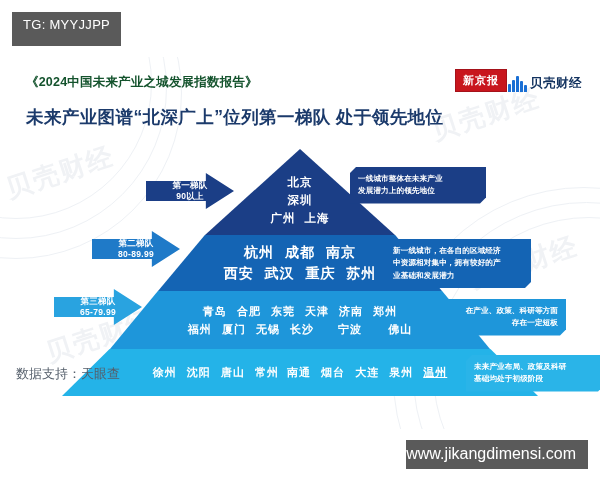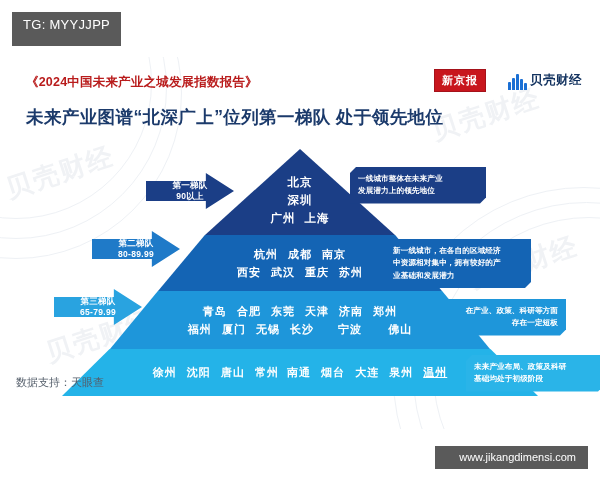--- a/index.html
+++ b/index.html
@@ -28,24 +28,24 @@
   
   .swirl{position:absolute;border:1px solid #eef1f5;border-radius:50%;}
   .wm{
     position:absolute;color:#f0f2f5;font-weight:bold;
     font-size:26px;letter-spacing:2px;white-space:nowrap;
     transform:rotate(-18deg);user-select:none;
   }
 
   .report-title{
     position:absolute;left:26px;top:17px;
-    font-size:12.5px;color:#b91c1c;font-weight:bold;
+    font-size:12.5px;color:#14532d;font-weight:bold;
     letter-spacing:.2px;white-space:nowrap;
   }
-  .brandbar{position:absolute;right:18px;top:12px;display:flex;align-items:center;gap:22px;}
+  .brandbar{position:absolute;right:18px;top:12px;display:flex;align-items:flex-end;gap:1px;}
   .brand-xjb{
     background:#c8161d;color:#fff;font-weight:bold;font-size:11px;
     padding:3px 7px;letter-spacing:1px;border:1px solid #a5121a;
   }
   .brand-bk{display:flex;align-items:center;gap:4px;}
   .bk-mark{width:18px;height:18px;position:relative;}
   .bk-mark i{
     position:absolute;bottom:0;width:3px;background:#1a6fd4;border-radius:1px 1px 0 0;display:block;
   }
   .bk-text{font-size:12.5px;font-weight:bold;color:#12325f;letter-spacing:.5px;}
@@ -78,29 +78,29 @@
 
   
   .callout{
     position:absolute;color:#ffffff;font-weight:bold;
     font-size:7.6px;line-height:1.62;padding:6px 8px;
     letter-spacing:.1px;
   }
   .callout div{white-space:nowrap;}
 
   .datasrc{
-    position:absolute;left:16px;top:318px;
-    font-size:11px;color:#555f6b;white-space:nowrap;
+    position:absolute;left:16px;top:308px;
+    font-size:13px;color:#555f6b;white-space:nowrap;
   }
 
   
   .footer-wm{
     position:absolute;right:12px;bottom:11px;
-    background:#5a5a5a;color:#ffffff;font-size:11px;
-    padding:5px 12px 6px 24px;white-space:nowrap;
+    background:#5a5a5a;color:#ffffff;font-size:16px;
+    padding:5px 12px 6px 0;white-space:nowrap;
   }
 </style>
 </head>
 <body>
 
 <div class="stage">
 
   <div class="tg-tag">TG: MYYJJPP</div>
 
   <div class="poster">
@@ -145,21 +145,21 @@
           <div class="row">深圳</div>
           <div class="row">
             <span>广州</span>
             <span style="margin-left:5px;">上海</span>
           </div>
         </div>
       </div>
 
       <div class="band" style="left:158px;top:86px;width:284px;height:56px;">
         <div class="clip" style="background:#1464b4;clip-path:polygon(16.5% 0,83.5% 0,100% 100%,0 100%);"></div>
-        <div class="cities" style="font-size:11px;">
+        <div class="cities" style="font-size:14px;">
           <div class="row">
             <span>杭州</span>
             <span style="margin-left:6px;">成都</span>
             <span style="margin-left:6px;">南京</span>
           </div>
           <div class="row">
             <span>西安</span>
             <span style="margin-left:6px;">武汉</span>
             <span style="margin-left:6px;">重庆</span>
             <span style="margin-left:6px;">苏州</span>

